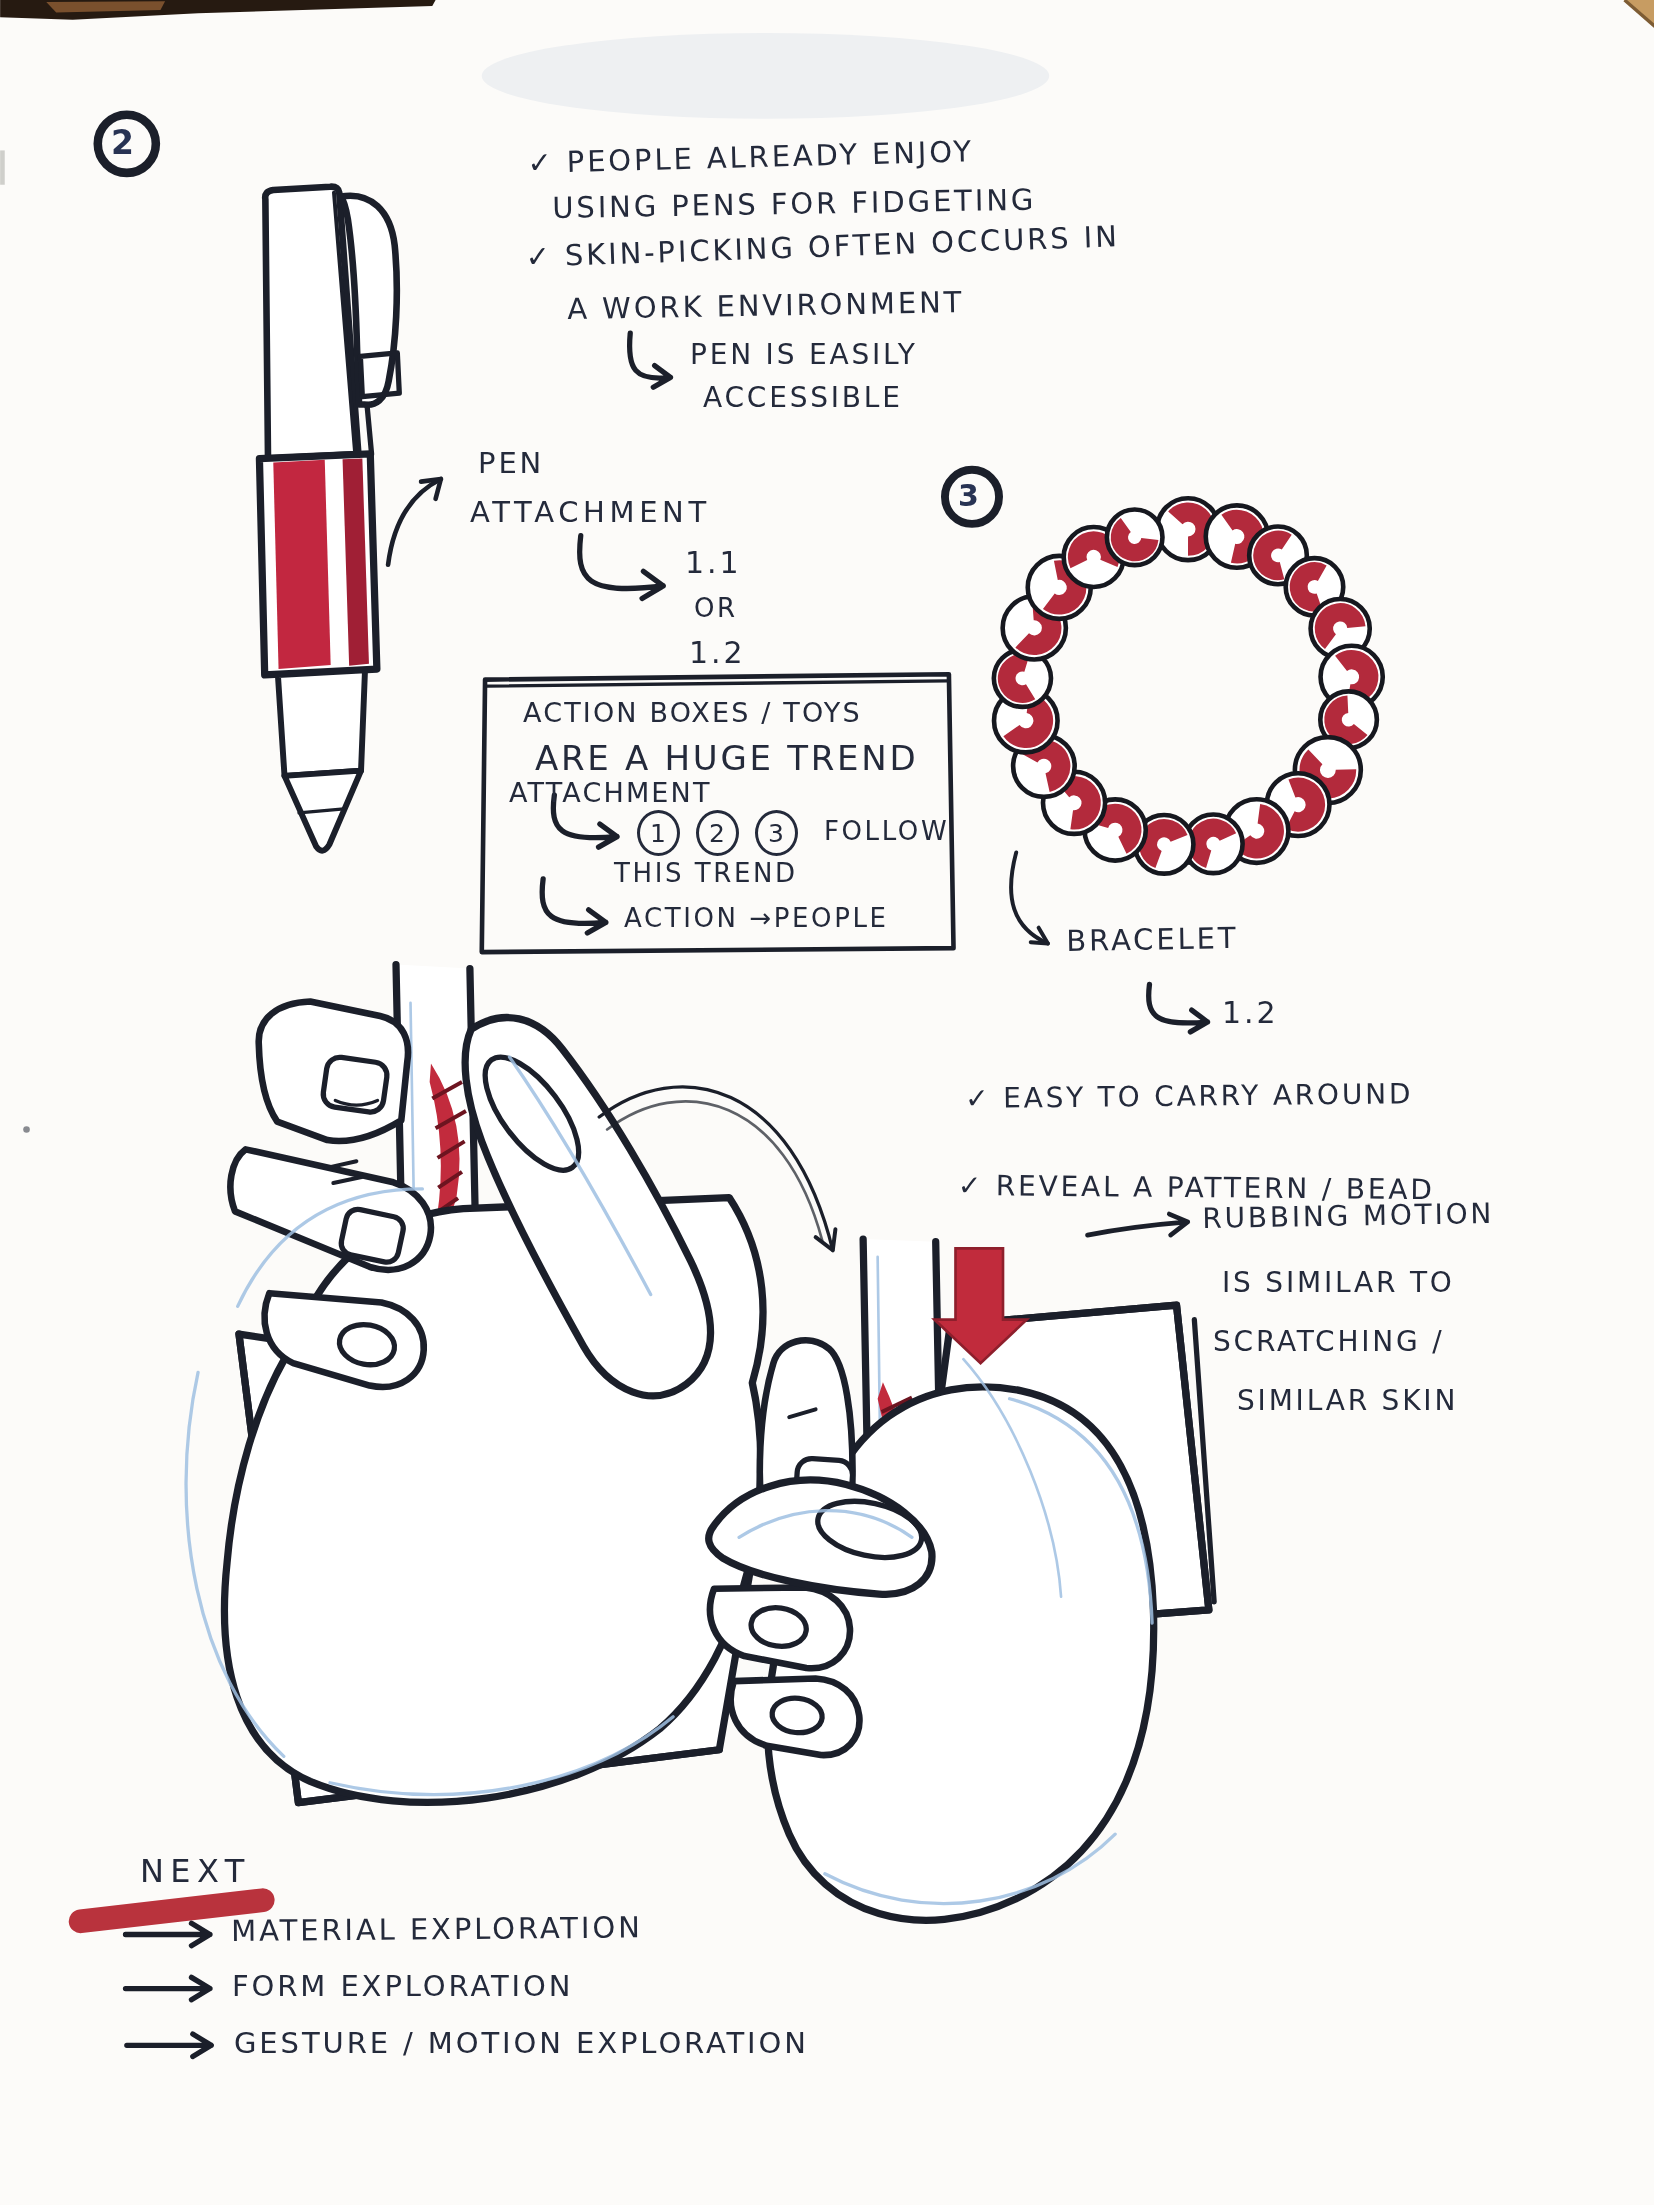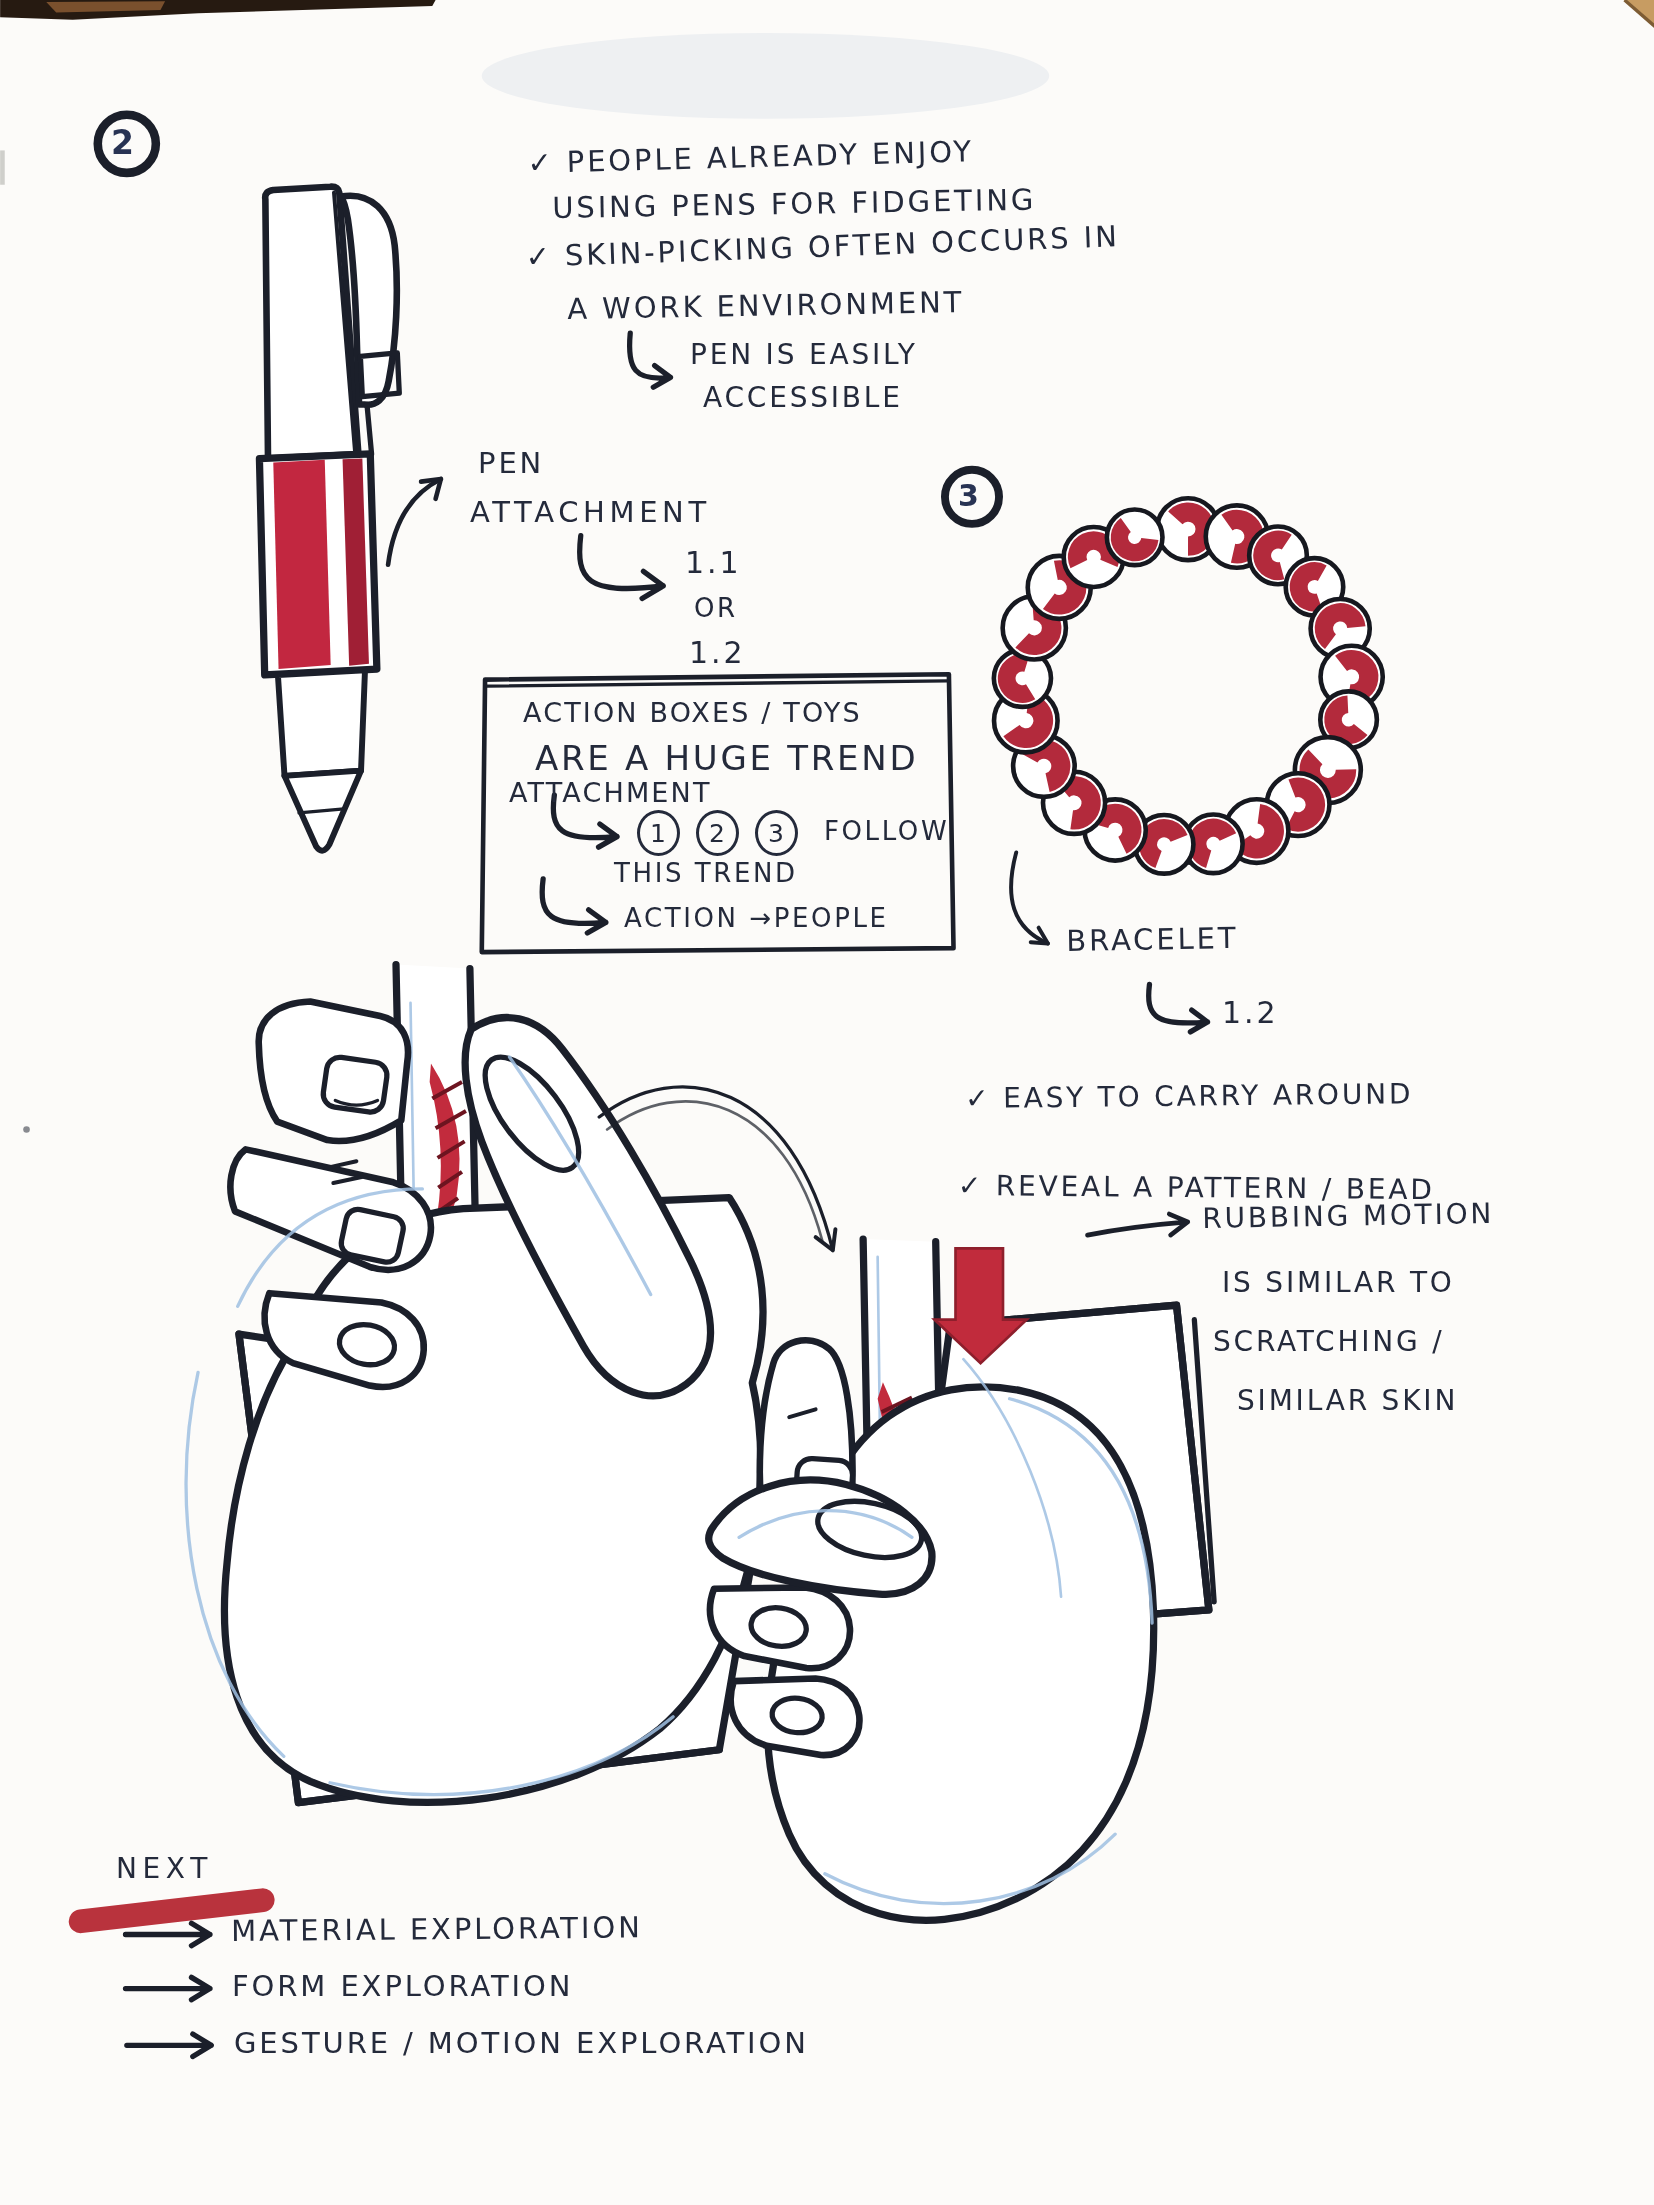--- a/index.html
+++ b/index.html
@@ -263,21 +263,21 @@
 <div class="hw" style="left:1066px;top:924px;font-size:29px;transform:rotate(-1deg)">BRACELET</div>
 <div class="hw" style="left:1222px;top:995px;font-size:30px">1.2</div>
 <div class="hw" style="left:965px;top:1082px;font-size:28px;transform:rotate(-0.6deg)">✓ EASY TO CARRY AROUND</div>
 <div class="hw" style="left:958px;top:1169px;font-size:28px;transform:rotate(0.5deg)">✓ REVEAL A PATTERN / BEAD</div>
 
 <div class="hw" style="left:1202px;top:1202px;font-size:28px;transform:rotate(-1deg)">RUBBING MOTION</div>
 <div class="hw" style="left:1222px;top:1266px;font-size:28px">IS SIMILAR TO</div>
 <div class="hw" style="left:1213px;top:1325px;font-size:28px">SCRATCHING /</div>
 <div class="hw" style="left:1237px;top:1384px;font-size:28px">SIMILAR SKIN</div>
 
-<div class="hw" style="left:116px;top:1852px;font-size:28px;letter-spacing:.2em">NEXT</div>
+<div class="hw" style="left:140px;top:1852px;font-size:32px;letter-spacing:.2em">NEXT</div>
 <div class="hw" style="left:231px;top:1914px;font-size:29px;transform:rotate(-0.5deg)">MATERIAL EXPLORATION</div>
 <div class="hw" style="left:232px;top:1969px;font-size:29px">FORM EXPLORATION</div>
 <div class="hw" style="left:234px;top:2026px;font-size:29px">GESTURE / MOTION EXPLORATION</div>
 
 <div class="badge-num" style="left:111px;top:123px;font-size:33px">2</div>
 <div class="badge-num" style="left:958px;top:478px;font-size:30px">3</div>
 
 </div>
 
 

